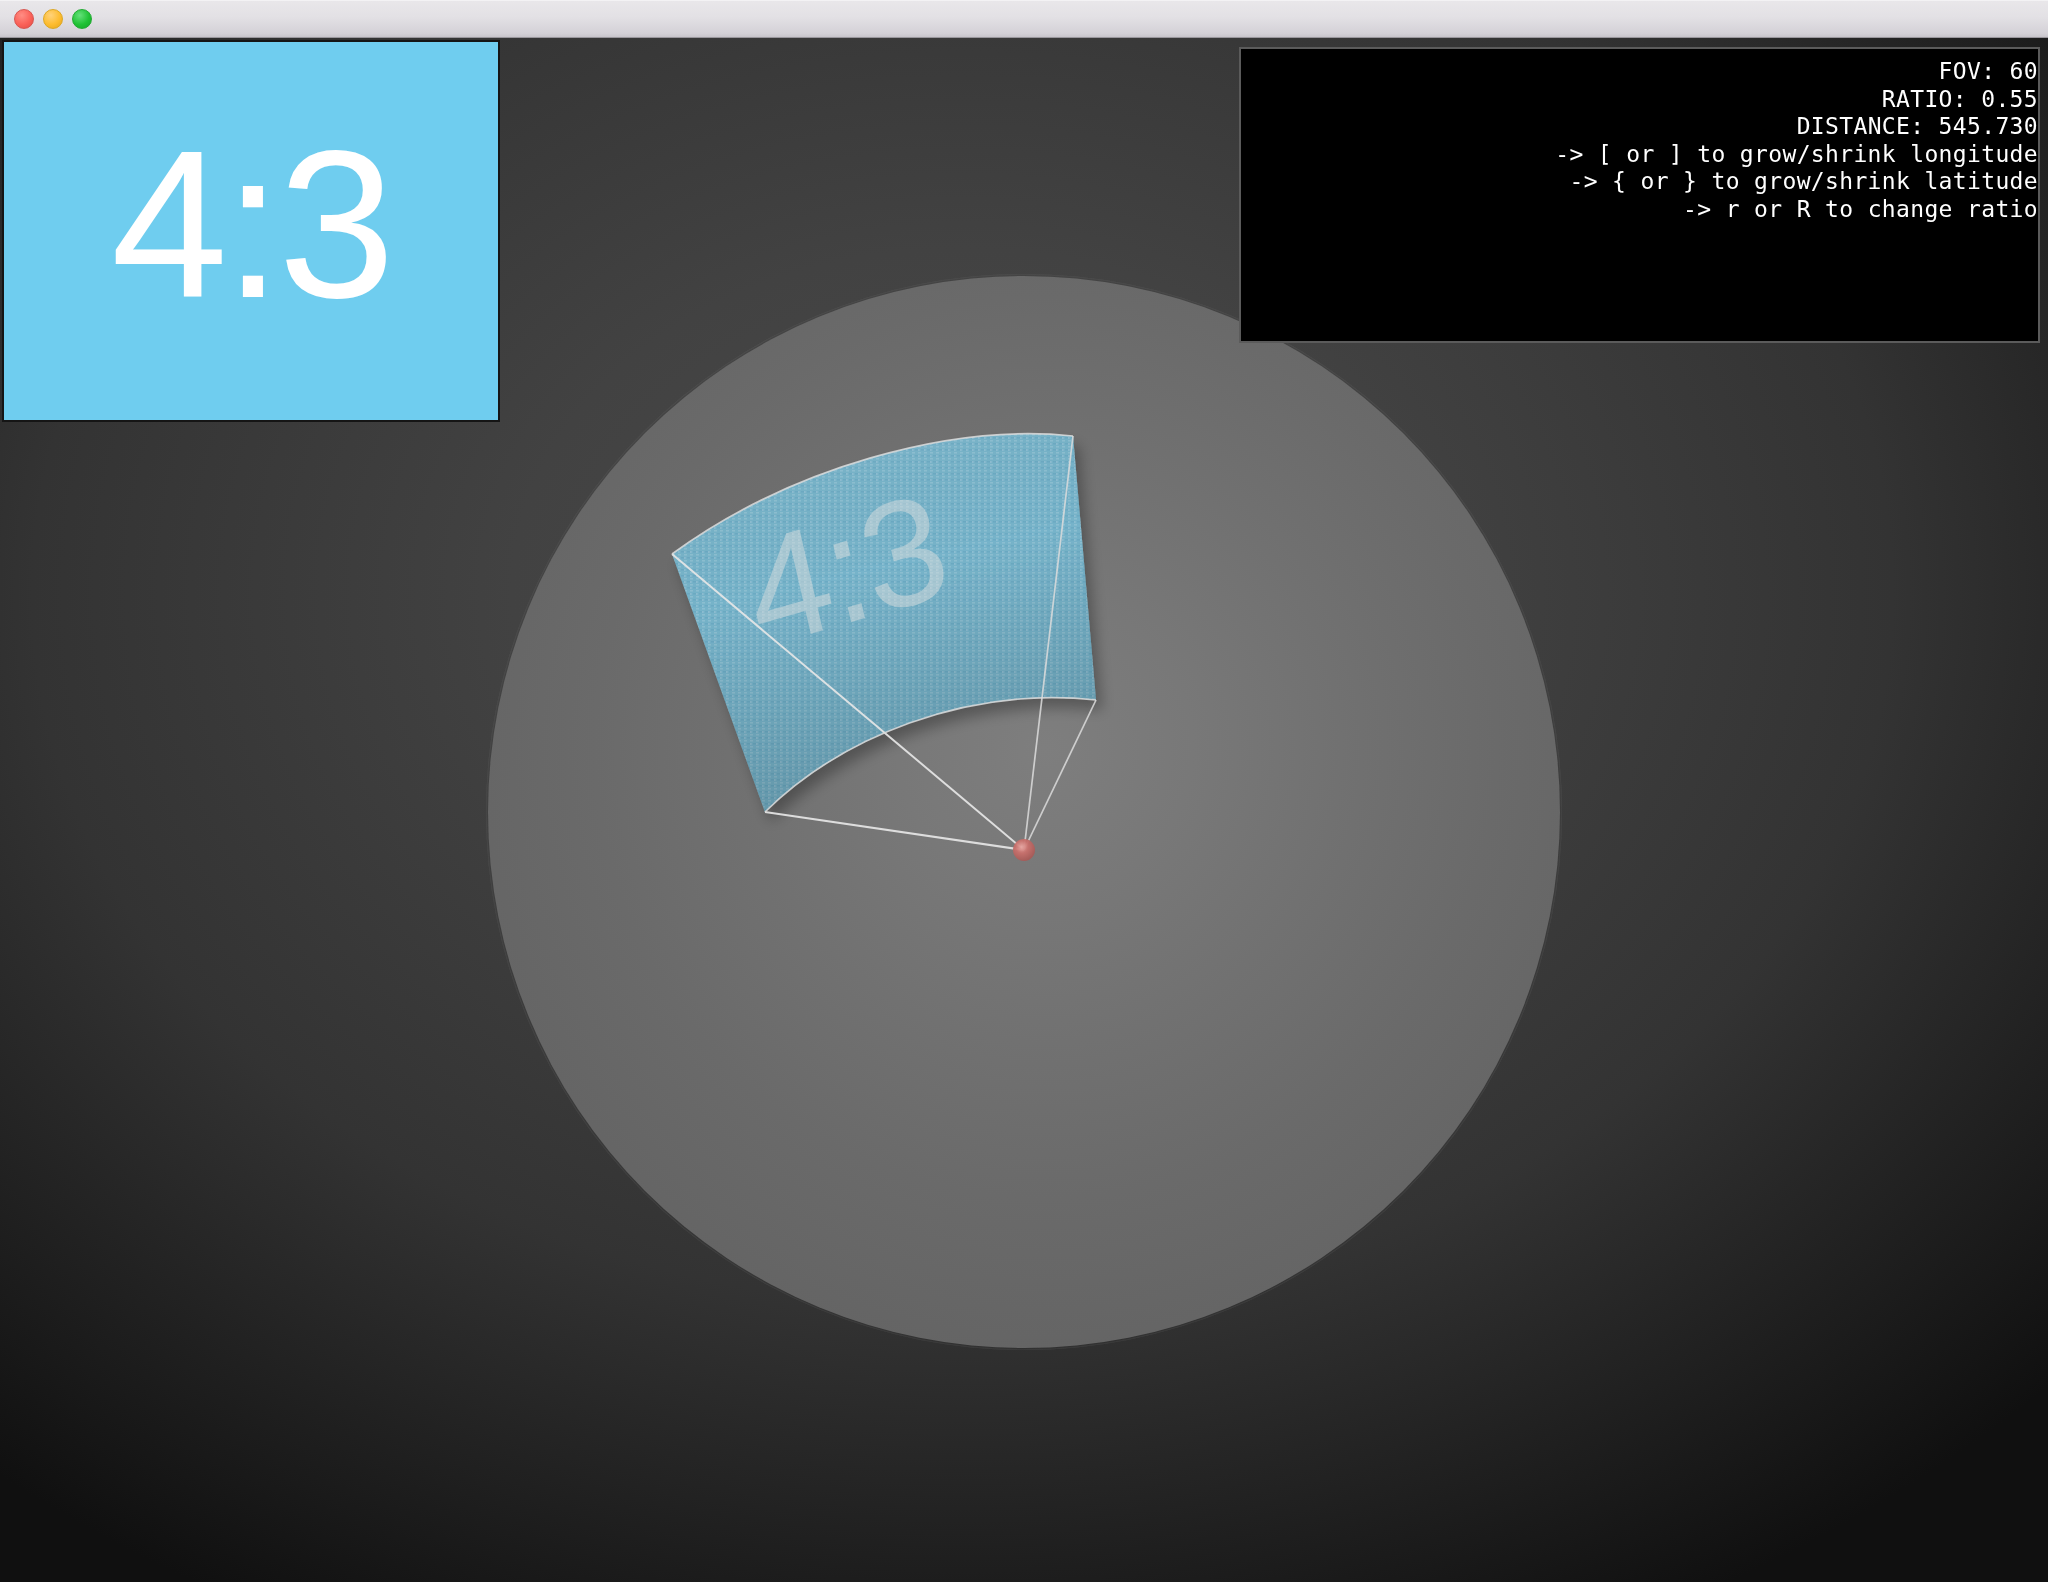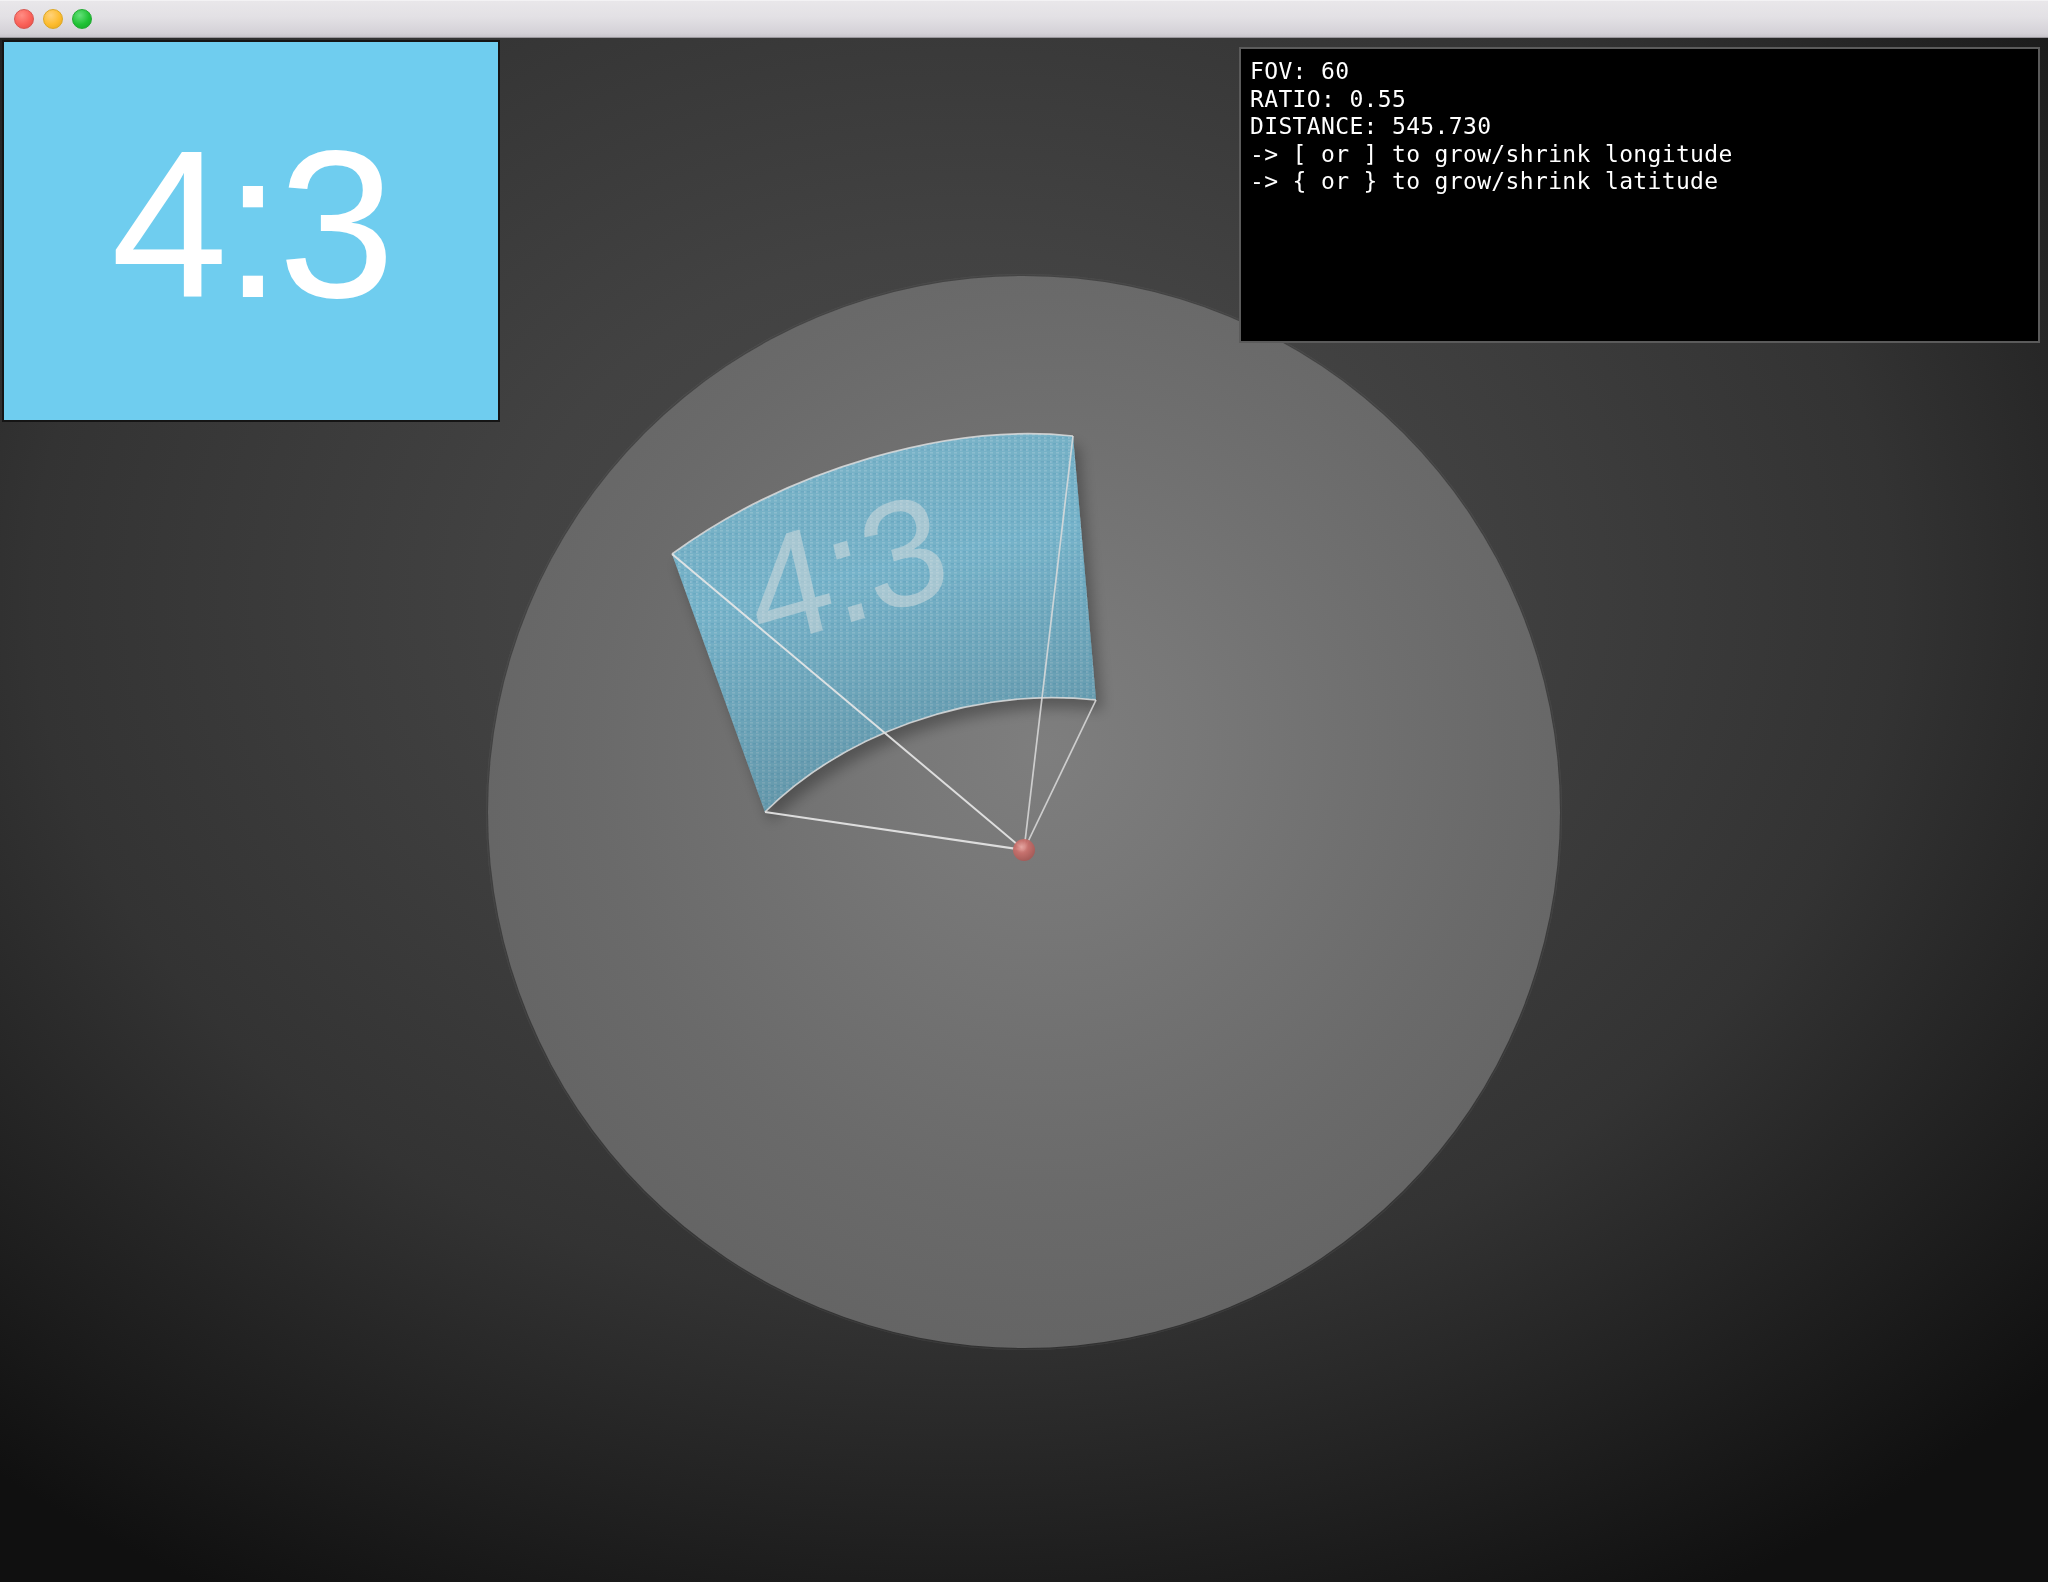--- a/index.html
+++ b/index.html
@@ -127,20 +127,21 @@
     position: absolute;
     left: 1239px;
     top: 9px;
     width: 801px;
     height: 296px;
     background: #000000;
     border: 2px solid #5b5b5b;
     box-sizing: border-box;
     padding: 9px 0 16px 9px;
     z-index: 30;
+    text-align: right;
   }
   .hud-line {
     color: #ffffff;
     font-family: "DejaVu Sans Mono", monospace;
     font-size: 23px;
     line-height: 27.6px;
     white-space: pre;
     letter-spacing: 0.35px;
   }
 
@@ -257,16 +258,17 @@
     <div id="texture-preview">
       <div id="texture-preview-label">4:3</div>
     </div>
 
     <div id="hud">
       <div class="hud-line">FOV: 60</div>
       <div class="hud-line">RATIO: 0.55</div>
       <div class="hud-line">DISTANCE: 545.730</div>
       <div class="hud-line">-&gt; [ or ] to grow/shrink longitude</div>
       <div class="hud-line">-&gt; { or } to grow/shrink latitude</div>
+      <div class="hud-line">-&gt; r or R to change ratio</div>
     </div>
 
   </div>
 </div>
 
 </body></html>

